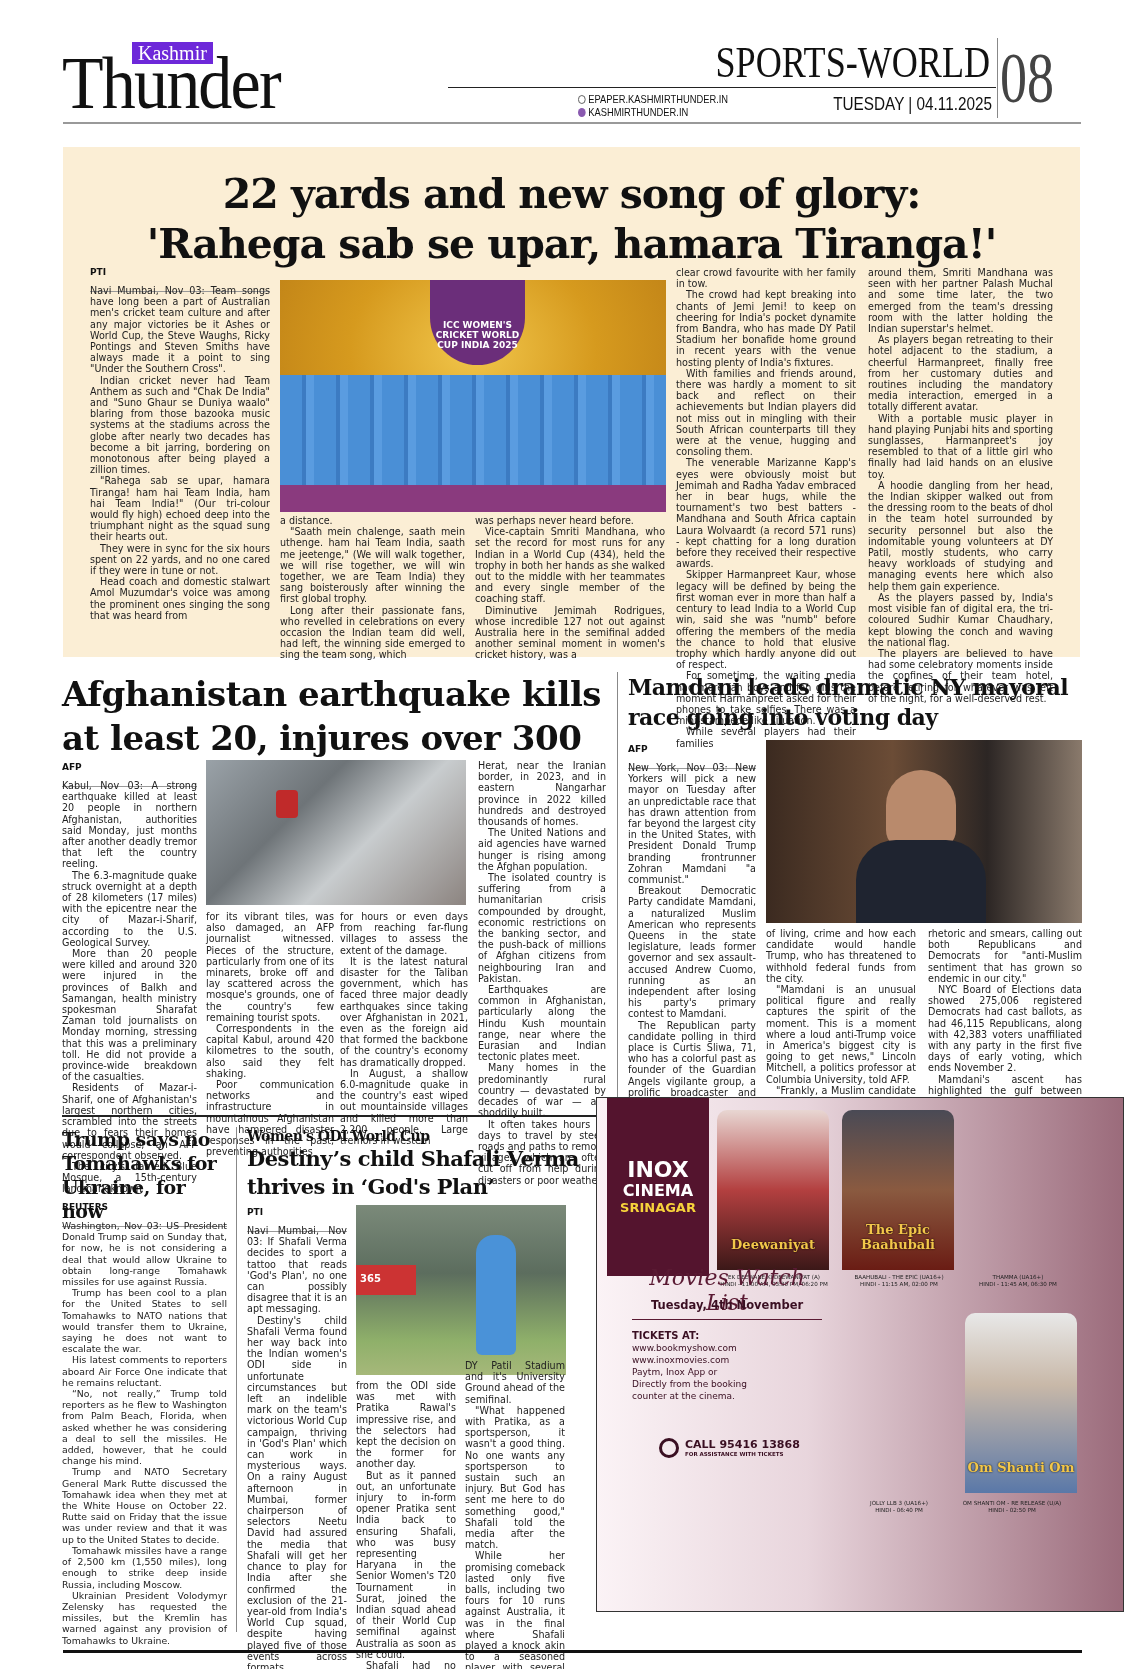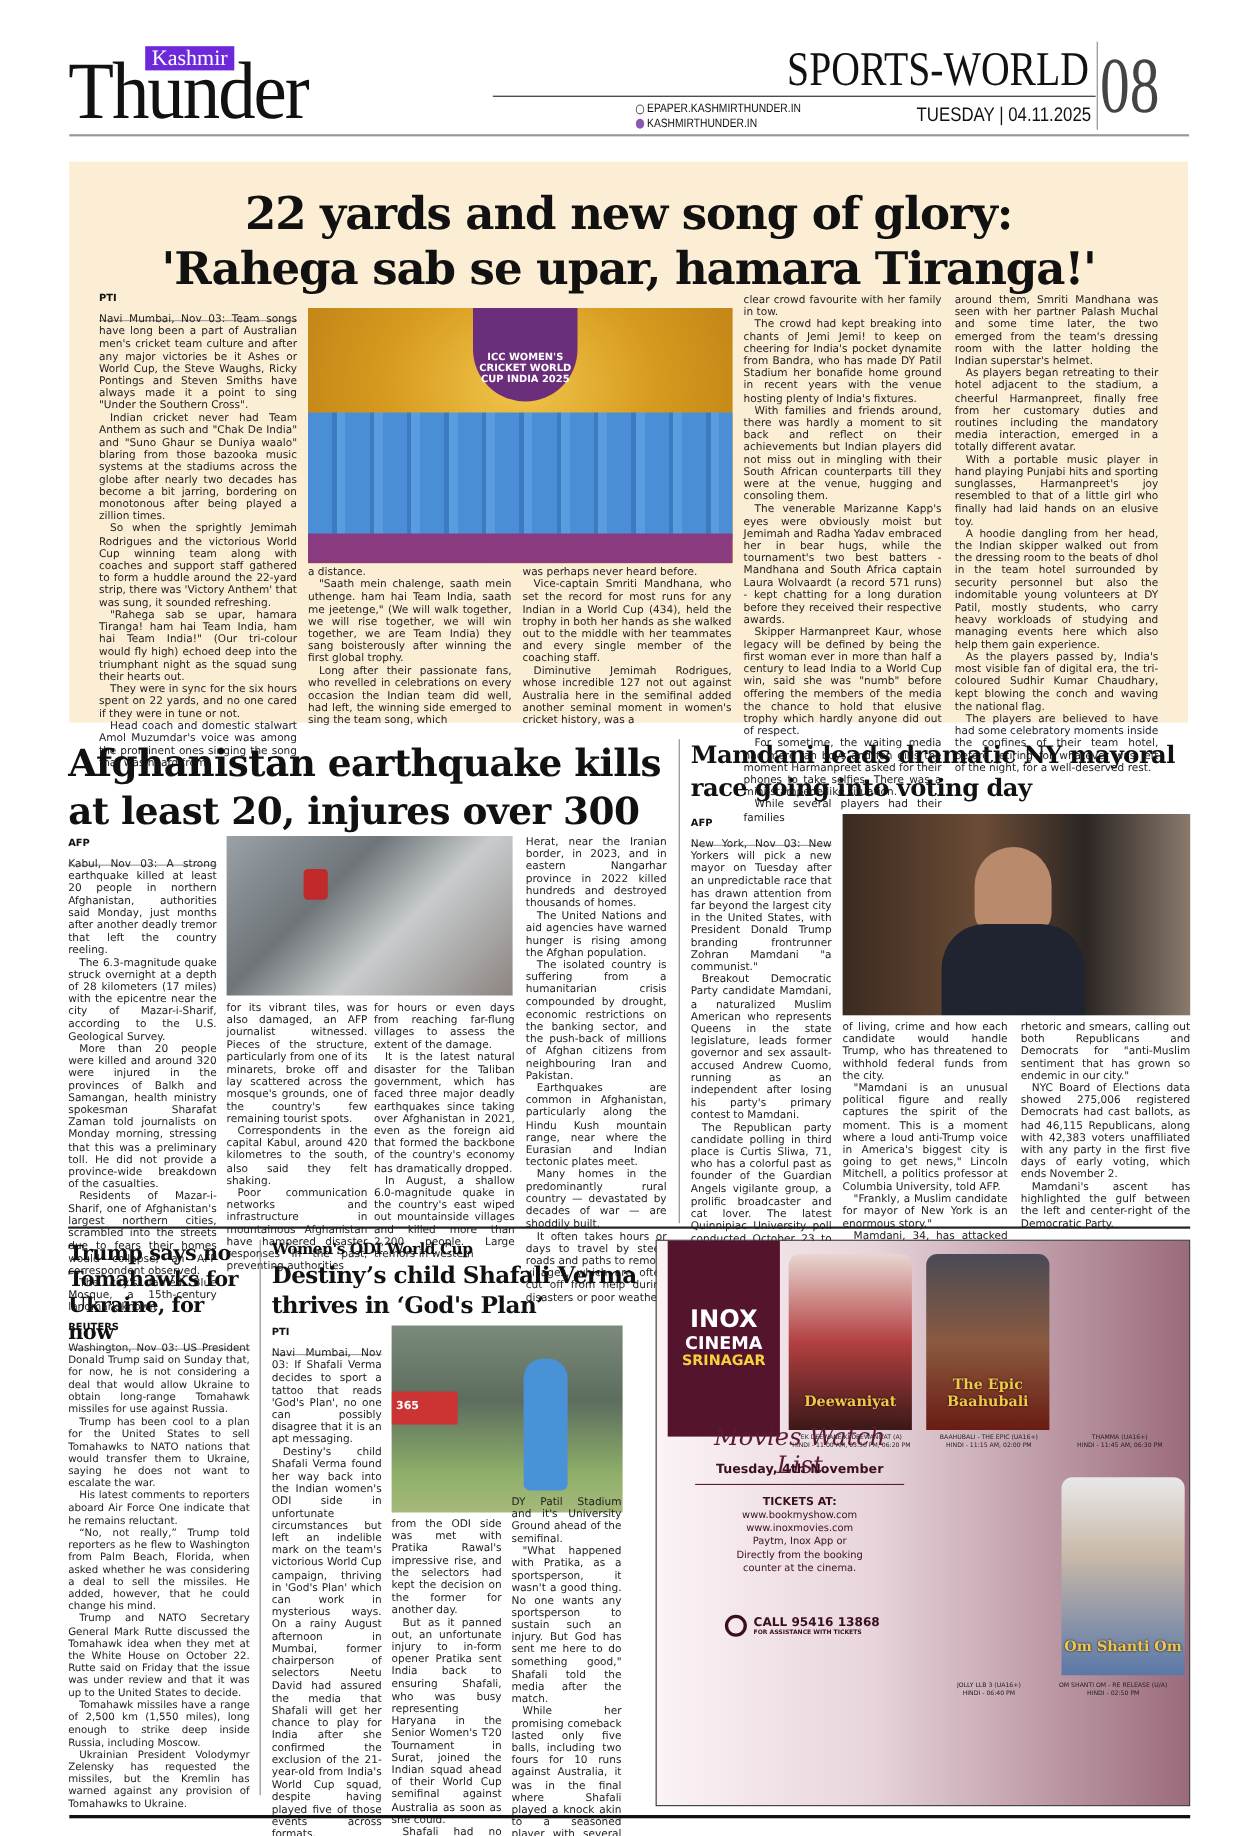--- a/index.html
+++ b/index.html
@@ -21,31 +21,31 @@
 #lead h1{position:absolute;left:0;top:22px;width:100%;text-align:center;font-family:"DejaVu Serif",serif;font-weight:bold;font-size:41px;line-height:50px;letter-spacing:-1px}
 .col{position:absolute;font-family:"DejaVu Sans",sans-serif;font-size:9.6px;line-height:11.2px;text-align:justify;color:#222}
 .col p{text-indent:10px}
 .col p:first-child{text-indent:0}
 .agency{position:absolute;font-family:"DejaVu Sans",sans-serif;font-size:9px;font-weight:bold;border-bottom:1px solid #999;padding-bottom:14px}
 .photo{position:absolute;overflow:hidden}
 
 .h2{position:absolute;font-family:"DejaVu Serif",serif;font-weight:bold;color:#111;letter-spacing:-0.5px}
 .divider{position:absolute;background:#888}
 
-#ad{left:596px;top:1127px;width:486px;height:515px;border:1px solid #333;background:linear-gradient(90deg,#fbf3f6 0%,#e8d5dc 40%,#9b6b7b 100%)}
+#ad{left:596px;top:1097px;width:528px;height:515px;border:1px solid #333;background:linear-gradient(90deg,#fbf3f6 0%,#e8d5dc 40%,#9b6b7b 100%)}
 #ad-brand{position:absolute;left:10px;top:0;width:102px;height:178px;background:#54142e;color:#fff;text-align:center;font-family:"DejaVu Sans",sans-serif;font-weight:bold;padding-top:60px}
 #ad-brand .inox{font-size:22px;line-height:24px}
 #ad-brand .cinema{font-size:16px;line-height:18px}
 #ad-brand .city{font-size:13px;line-height:16px;color:#f7d33b}
 .poster{position:absolute;width:112px;height:160px;border-radius:10px 10px 0 0;overflow:hidden}
 .poster-cap{position:absolute;width:130px;text-align:center;font-family:"DejaVu Sans",sans-serif;font-size:5.6px;line-height:7px;color:#222;text-transform:uppercase}
 .poster-title{position:absolute;left:0;right:0;bottom:18px;text-align:center;font-family:"DejaVu Serif",serif;font-weight:bold;font-size:13px;color:#f3c74a;text-shadow:0 0 2px #000}
 #watch-title{position:absolute;left:35px;top:167px;width:190px;text-align:center;font-family:"DejaVu Serif",serif;font-style:italic;font-size:22px;color:#5a1a33;border-bottom:1px solid #5a1a33;padding-bottom:4px}
 #watch-date{position:absolute;left:35px;top:200px;width:190px;text-align:center;font-family:"DejaVu Sans",sans-serif;font-weight:bold;font-size:11.5px;color:#3a0f22}
-#tickets{position:absolute;left:35px;top:232px;width:190px;text-align:center;font-family:"DejaVu Sans",sans-serif;font-size:9px;line-height:12px;color:#3a0f22}
+#tickets{position:absolute;left:35px;top:232px;width:190px;text-align:left;font-family:"DejaVu Sans",sans-serif;font-size:9px;line-height:12px;color:#3a0f22}
 #tickets .t-h{font-weight:bold;font-size:10px}
 #call{position:absolute;left:62px;top:340px;display:flex;align-items:center;gap:6px;color:#3a0f22;font-family:"DejaVu Sans",sans-serif}
 #call .phone{width:20px;height:20px;border-radius:50%;border:3px solid #3a0f22}
 #call .num{font-weight:bold;font-size:11px;line-height:12px}
 #call .sub{font-size:5.5px;font-weight:bold}
 #bottom-rule{left:63px;top:1650px;width:1019px;height:3px;background:#111}
 </style>
 </head>
 <body>
 
@@ -67,21 +67,20 @@
 </div>
 <div class="abs" id="dateline">TUESDAY | 04.11.2025</div>
 <div class="abs" id="mast-rule"></div>
 
 <div class="abs" id="lead">
   <h1><span>22 yards and new song of glory:</span><br><span>'Rahega sab se upar, hamara Tiranga!'</span></h1>
   <div class="agency" style="left:27px;top:120px;width:180px">PTI</div>
   <div class="col" style="left:27px;top:138px;width:180px">
       <p>Navi Mumbai, Nov 03: Team songs have long been a part of Australian men's cricket team culture and after any major victories be it Ashes or World Cup, the Steve Waughs, Ricky Pontings and Steven Smiths have always made it a point to sing "Under the Southern Cross".</p>
       <p>Indian cricket never had Team Anthem as such and "Chak De India" and "Suno Ghaur se Duniya waalo" blaring from those bazooka music systems at the stadiums across the globe after nearly two decades has become a bit jarring, bordering on monotonous after being played a zillion times.</p>
-      <p>So when the sprightly Jemimah Rodrigues and the victorious World Cup winning team along with coaches and support staff gathered to form a huddle around the 22-yard strip, there was 'Victory Anthem' that was sung, it sounded refreshing.</p>
       <p>"Rahega sab se upar, hamara Tiranga! ham hai Team India, ham hai Team India!" (Our tri-colour would fly high) echoed deep into the triumphant night as the squad sung their hearts out.</p>
       <p>They were in sync for the six hours spent on 22 yards, and no one cared if they were in tune or not.</p>
       <p>Head coach and domestic stalwart Amol Muzumdar's voice was among the prominent ones singing the song that was heard from</p>
     </div>
   <div class="photo" style="left:217px;top:133px;width:386px;height:232px;background:radial-gradient(ellipse at 50% 30%,#f1c64b 0%,#d69a1e 45%,#b67814 100%)">
     <div style="position:absolute;left:150px;top:0;width:95px;height:85px;border-radius:0 0 50px 50px;background:#6b2e7a;color:#fff;text-align:center;font-family:'DejaVu Sans',sans-serif;font-weight:bold;font-size:9px;padding-top:40px;line-height:10px">ICC WOMEN'S CRICKET WORLD CUP INDIA 2025</div>
     <div style="position:absolute;left:0;top:95px;width:100%;height:115px;background:repeating-linear-gradient(90deg,#4a8fd6 0 22px,#3c7bc2 22px 26px,#5a9ce0 26px 34px)"></div>
     <div style="position:absolute;left:0;top:205px;width:100%;height:27px;background:#8a3a7e"></div>
   </div>
   <div class="col" style="left:217px;top:368px;width:185px">

